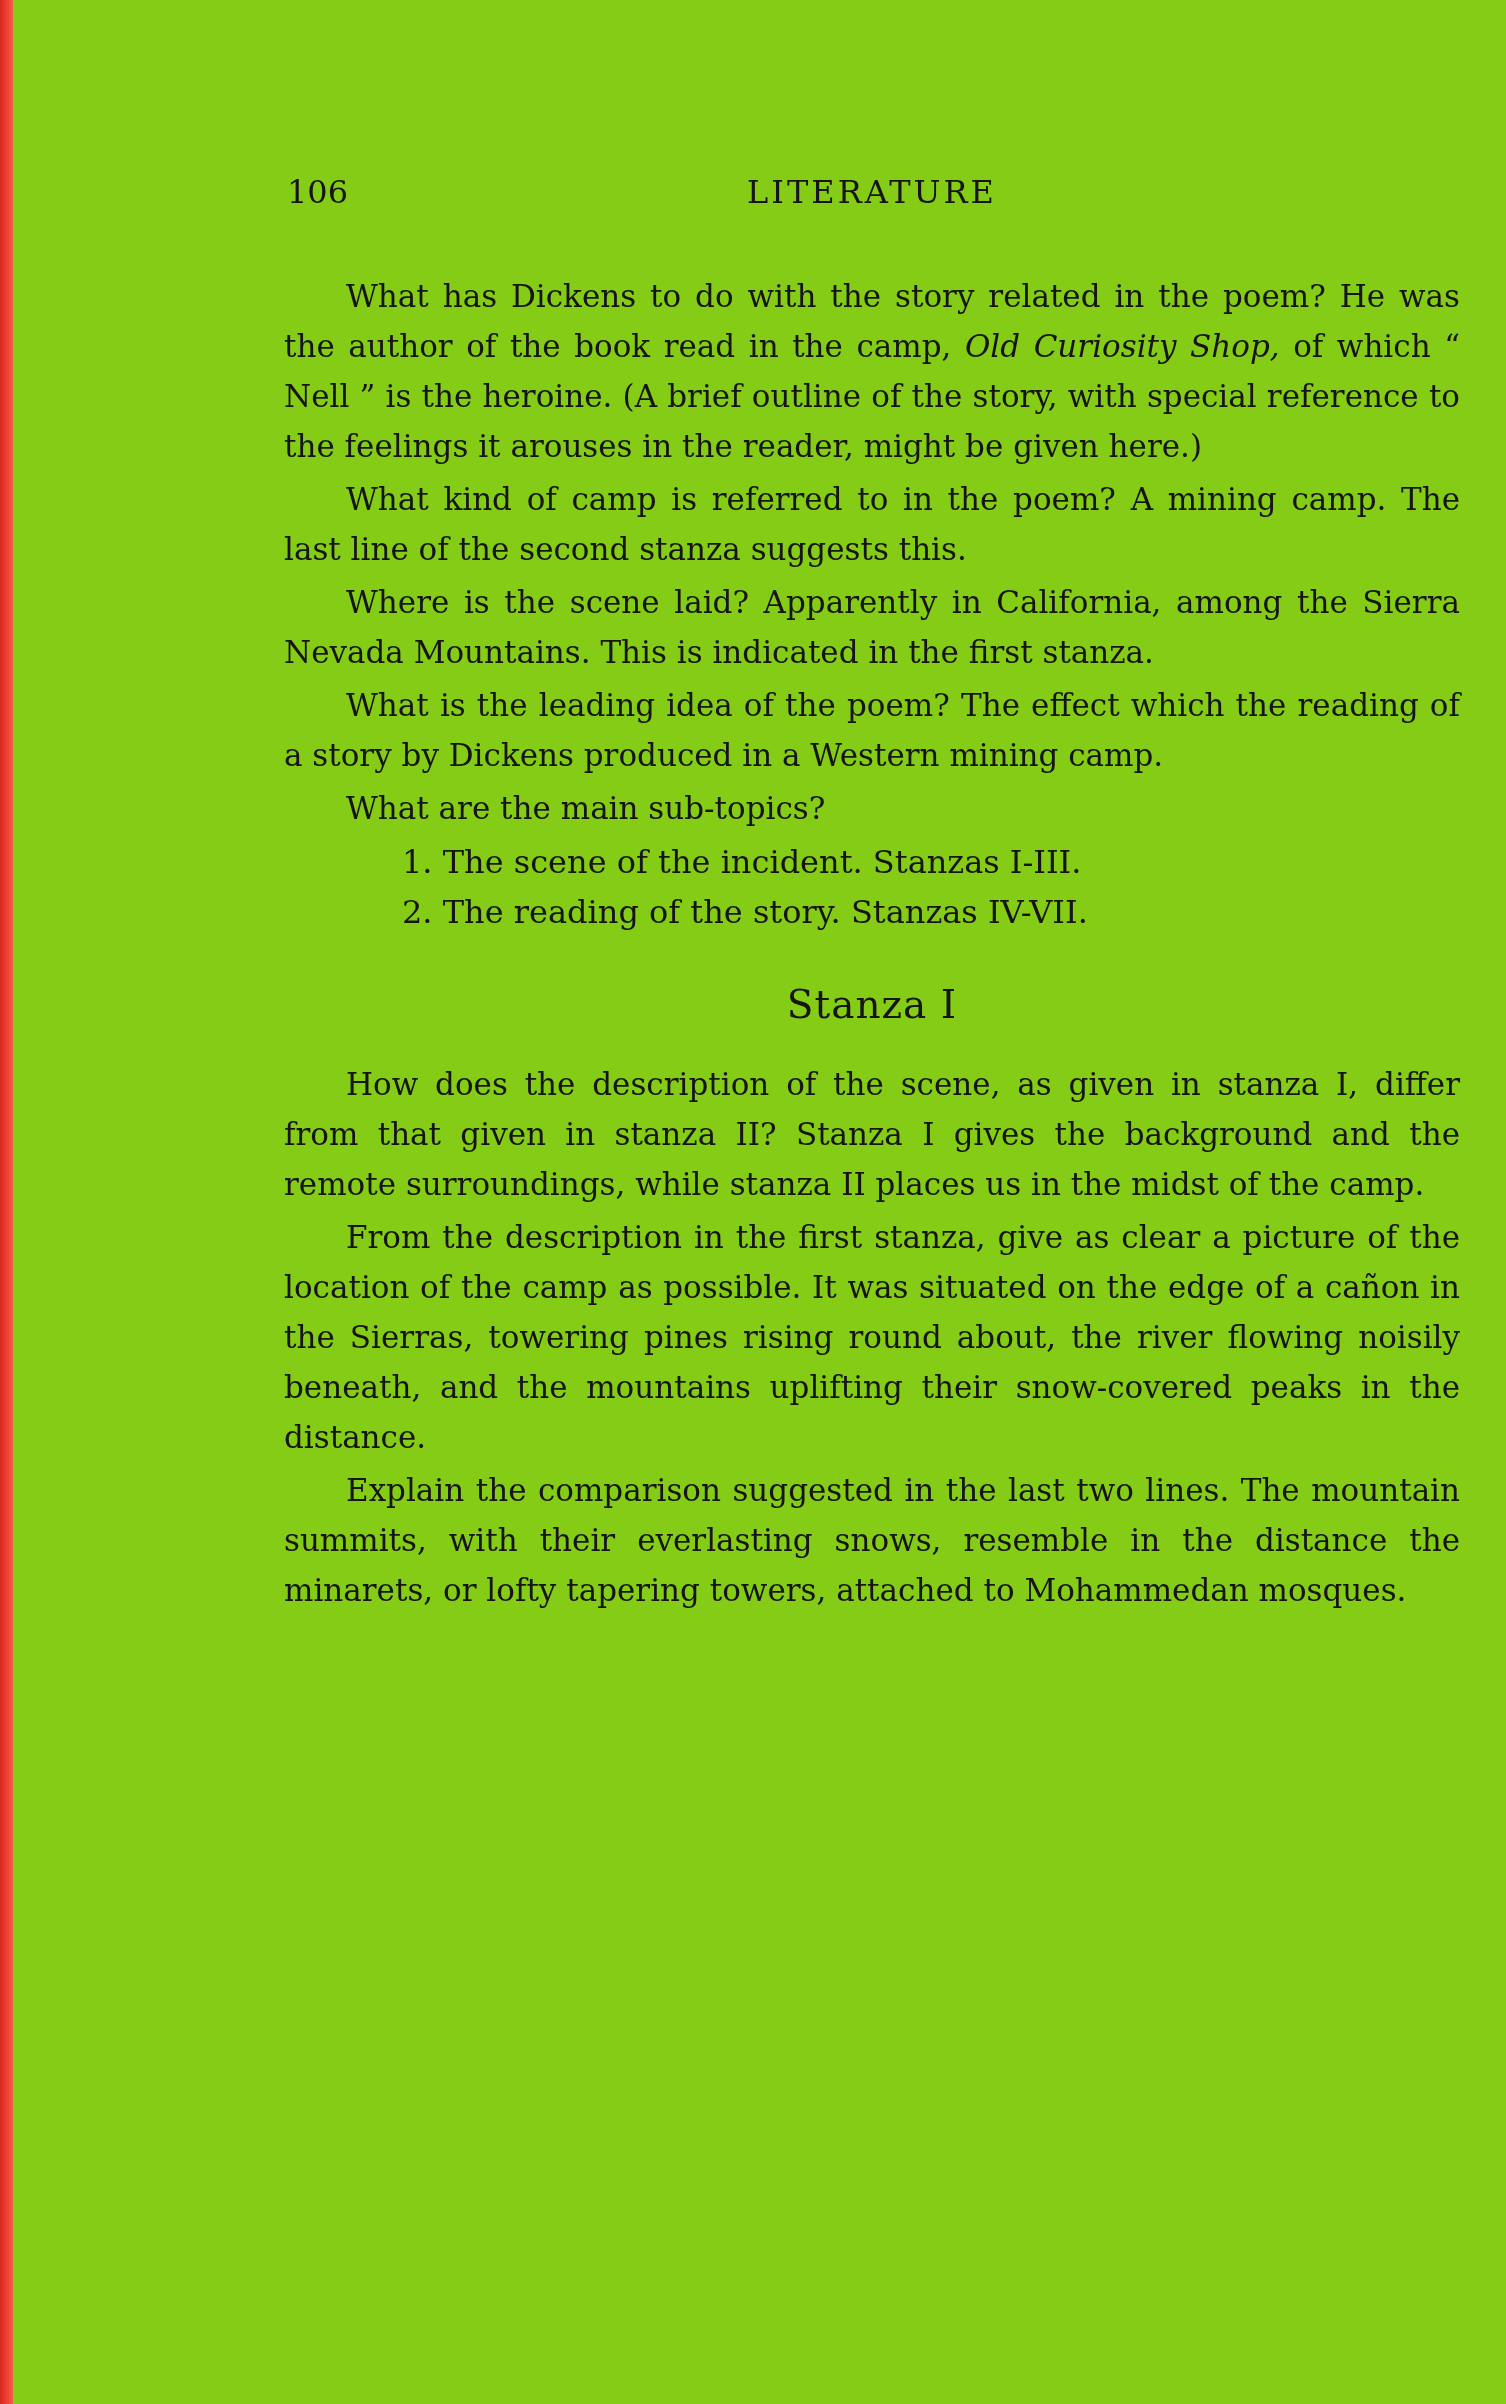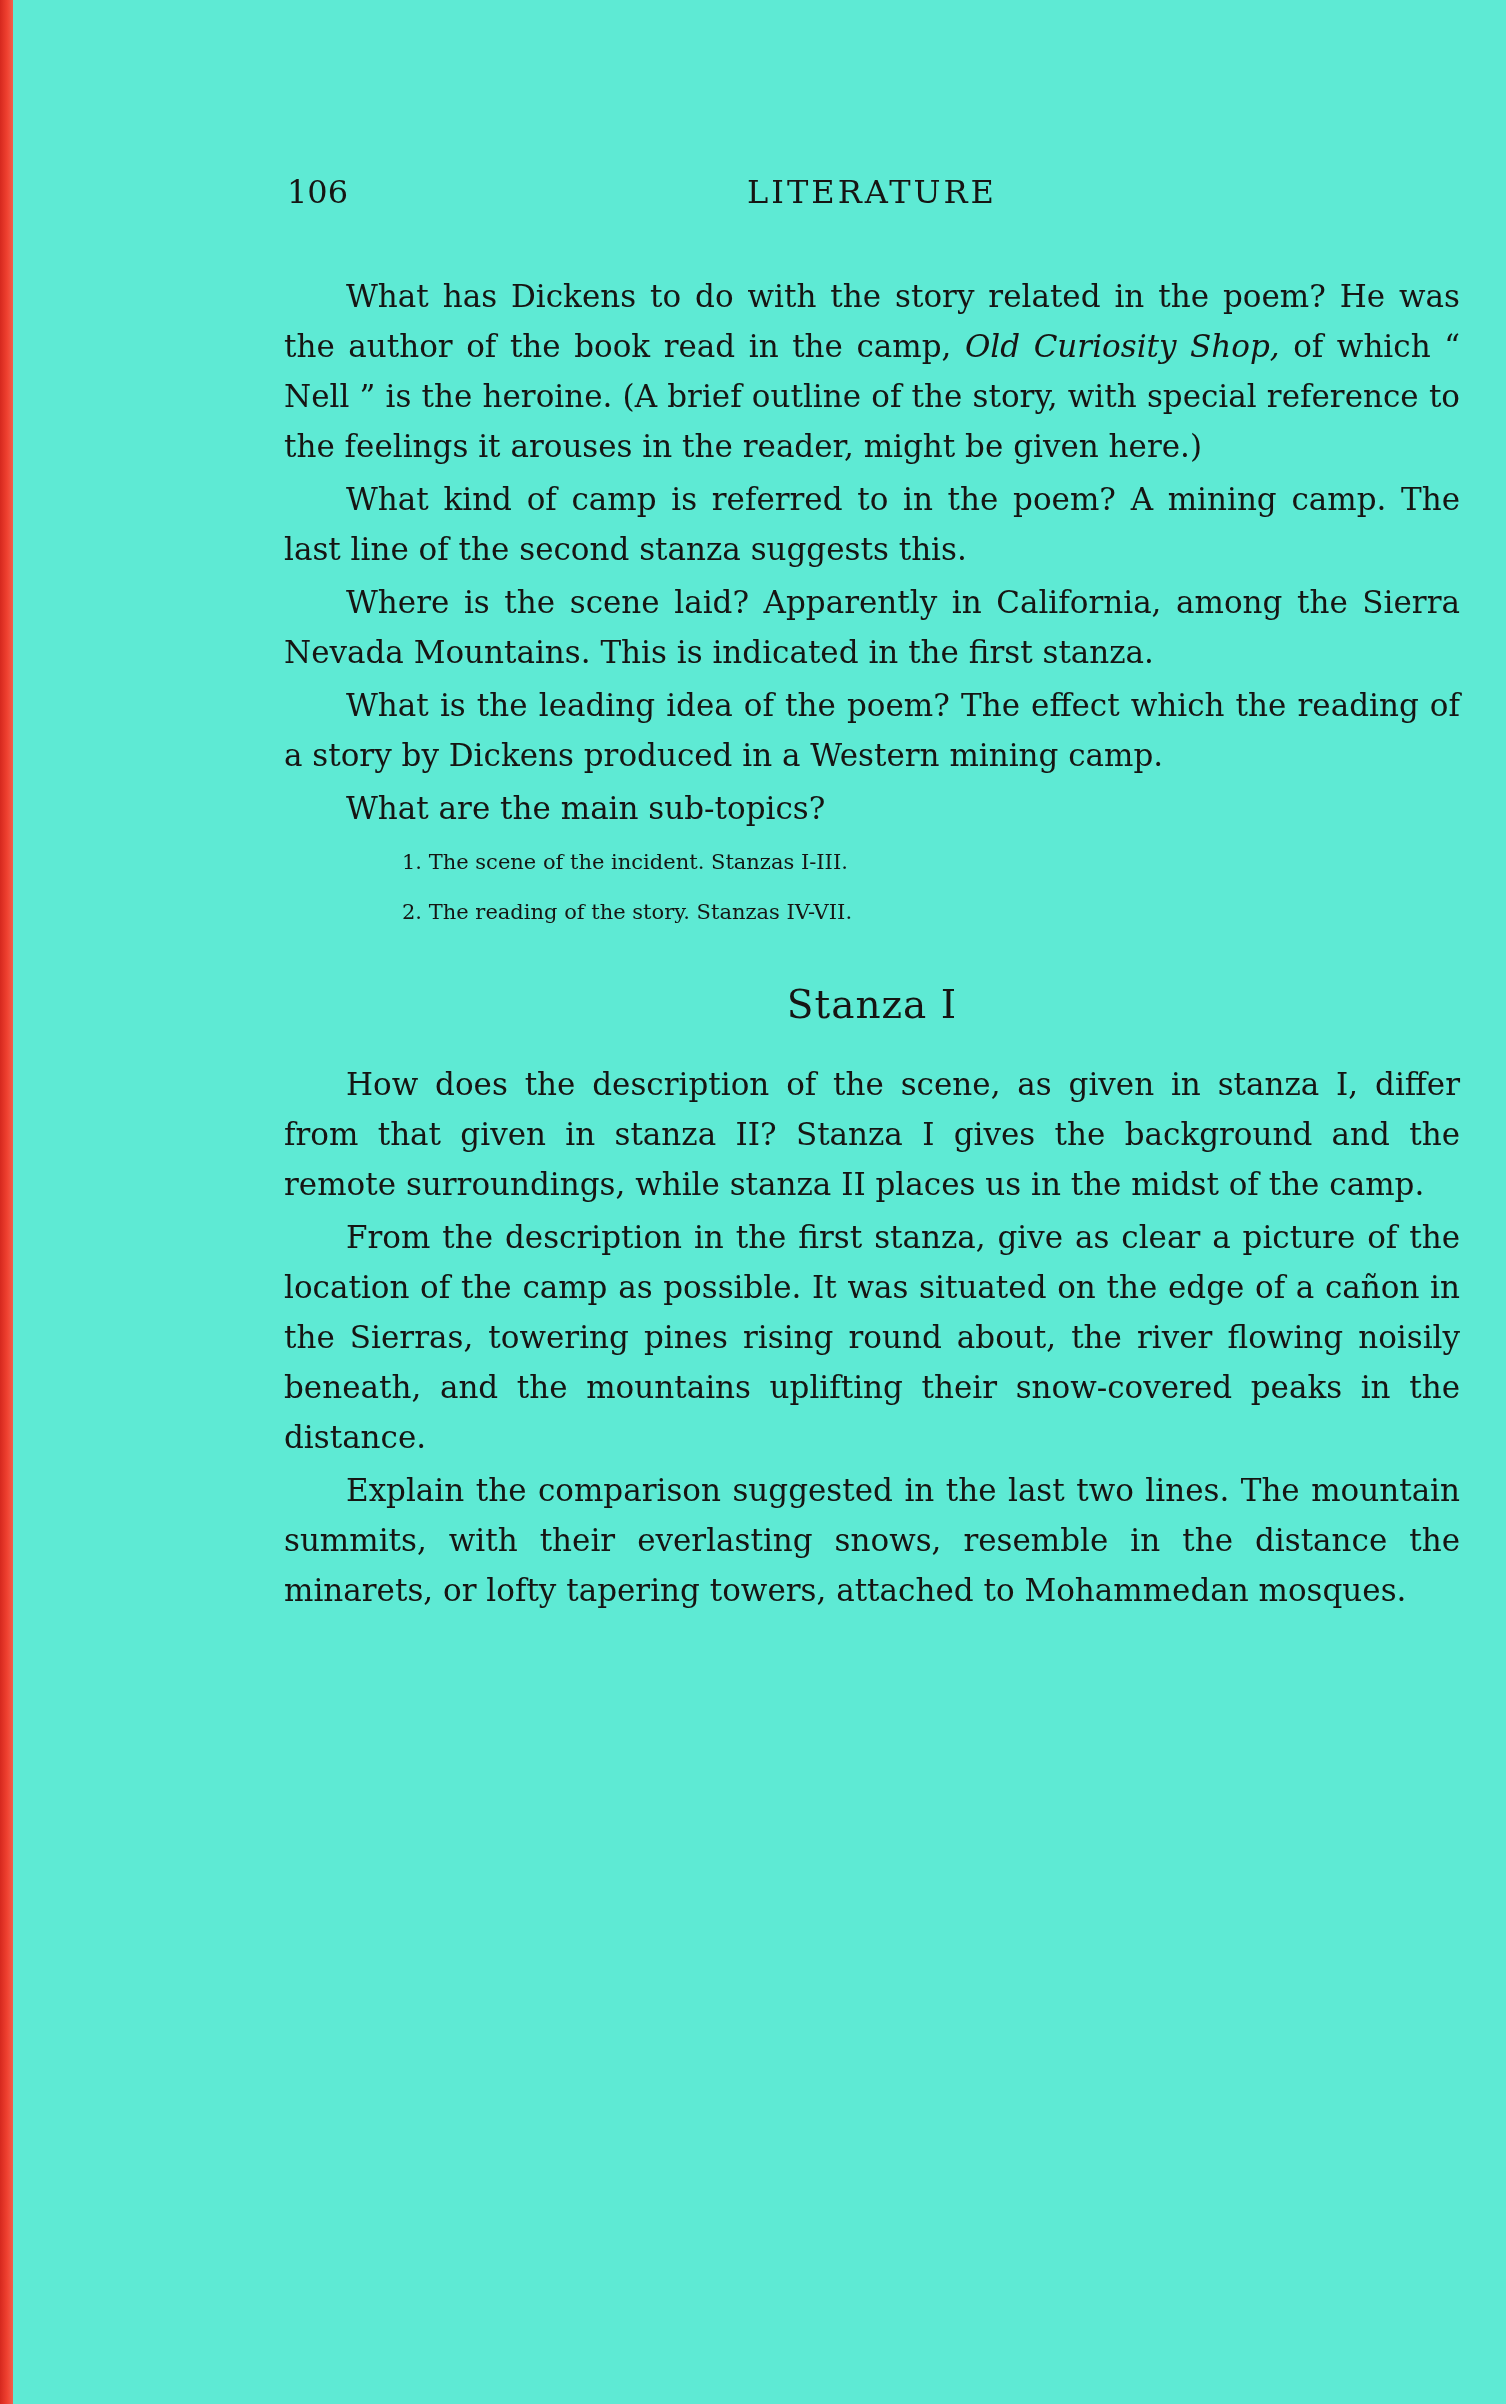--- a/index.html
+++ b/index.html
@@ -5,21 +5,21 @@
   html, body {
     margin: 0;
     padding: 0;
     background: #e9e7e2;
   }
   .page {
     position: relative;
     width: 1506px;
     height: 2405px;
     margin: 0 auto;
-    background: #5eead4;
+    background: #84cc16;
     overflow: hidden;
     font-family: "DejaVu Serif", "Liberation Serif", serif;
     color: #161513;
   }
   
   .scan-edge {
     position: absolute;
     left: 0;
     top: 0;
     width: 13px;
@@ -55,21 +55,21 @@
     margin: 3px;
     font-size: 31px;
     line-height: 50px;
     text-align: justify;
     text-indent: 62px;
   }
   .italic { font-style: italic; }
   .subtopic-list {
     margin: 4px 0 6px 0;
     padding-left: 121px;
-    font-size: 21px;
+    font-size: 32px;
     line-height: 50px;
   }
   .subtopic-item { margin: 0; }
   .section-heading {
     margin: 66px 0 0 0;
     text-align: center;
     font-size: 29px;
     line-height: 44px;
     font-weight: bold;
     letter-spacing: 2.5px;

